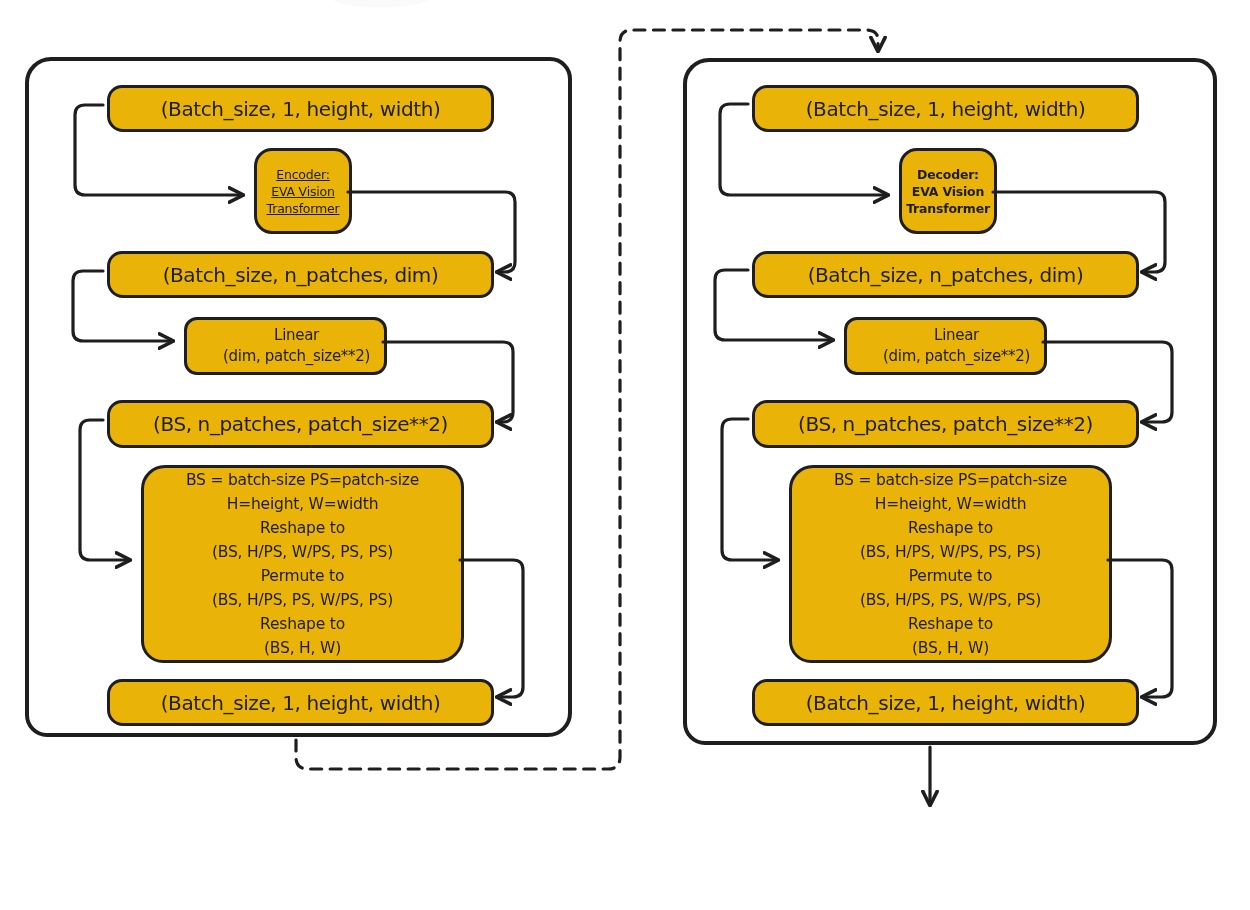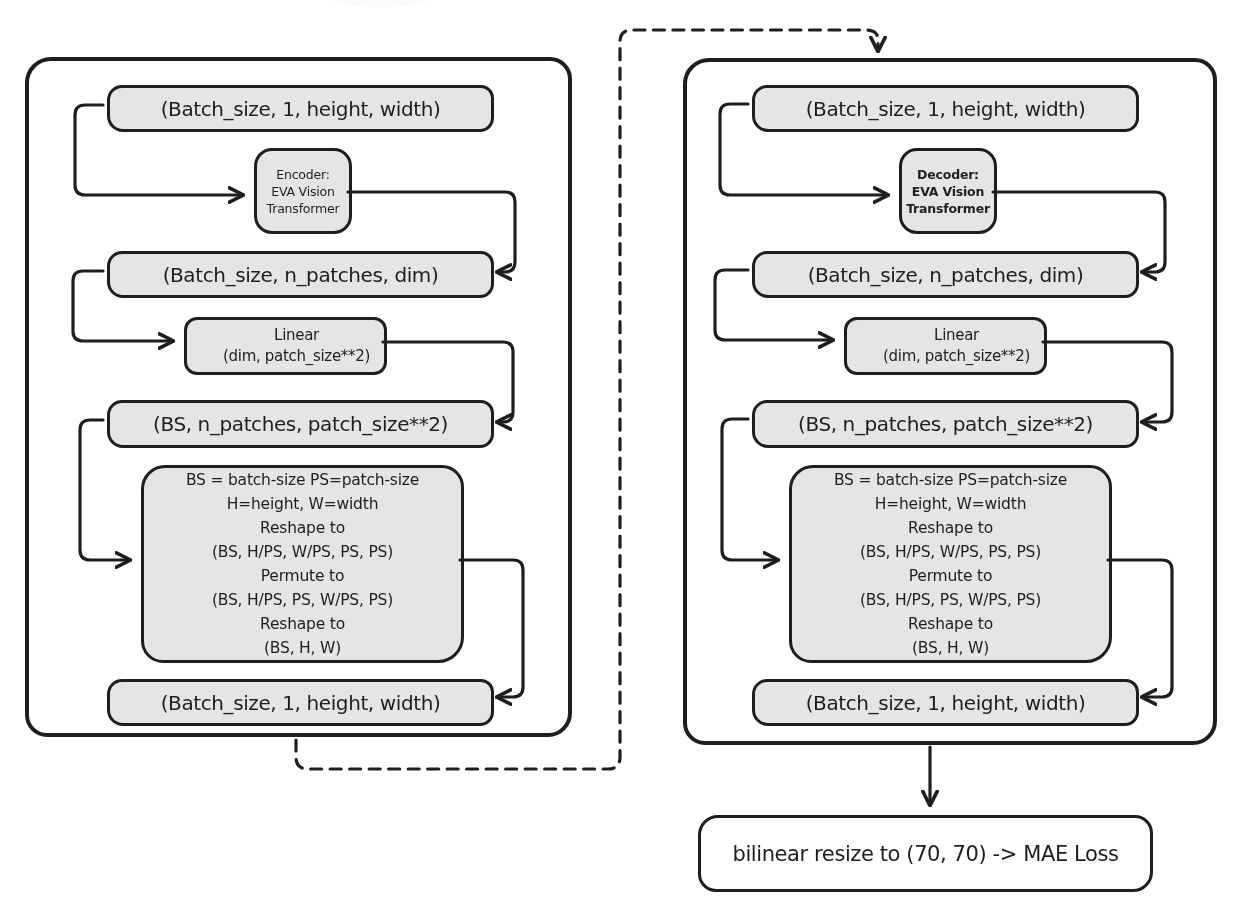--- a/index.html
+++ b/index.html
@@ -35,21 +35,21 @@
   .svg-overlay {
     position: absolute;
     left: 0; top: 0;
     width: 1250px; height: 910px;
     pointer-events: none;
   }
 
   .node {
     position: absolute;
     box-sizing: border-box;
-    background: #e5e5e5;
+    background: #eab308;
     border: 3.5px solid #1e1e1e;
     display: flex;
     flex-direction: column;
     align-items: center;
     justify-content: center;
     text-align: left;
   }
   .shape-node {
     border-radius: 15px 13px 14px 16px;
     font-size: 20px;
@@ -89,21 +89,21 @@
     display: flex;
     align-items: center;
     justify-content: center;
     font-size: 21px;
     letter-spacing: -0.4px;
     white-space: nowrap;
   }
 
   
   .pl-row1    { left: 78px;  top: 24px;  width: 387px; height: 47px; }
-  .pl-enc     { left: 225px; top: 87px;  width: 98px;  height: 86px; }
+  .pl-enc     { left: 225px; top: 87px;  width: 98px;  height: 86px; text-decoration: underline; }
   .pl-row2    { left: 78px;  top: 190px; width: 387px; height: 47px; }
   .pl-lin     { left: 155px; top: 256px; width: 203px; height: 58px; }
   .pl-row3    { left: 78px;  top: 339px; width: 387px; height: 48px; }
   .pl-reshape { left: 112px; top: 404px; width: 323px; height: 198px; }
   .pl-row4    { left: 78px;  top: 618px; width: 387px; height: 47px; }
 
   
   .pr-row1    { left: 65px;  top: 23px;  width: 387px; height: 47px; }
   .pr-dec     { left: 212px; top: 86px;  width: 98px;  height: 86px; font-weight: bold; }
   .pr-row2    { left: 65px;  top: 189px; width: 387px; height: 47px; }
@@ -208,17 +208,14 @@
       <path d="M 1043 342 H 1162 Q 1172 342 1172 352 V 412 Q 1172 422 1162 422 H 1144" marker-end="url(#arrow)"></path>
       <path d="M 748 419 H 732 Q 722 419 722 429 V 550 Q 722 560 732 560 H 776" marker-end="url(#arrow)"></path>
       <path d="M 1108 560 H 1162 Q 1172 560 1172 570 V 687 Q 1172 697 1162 697 H 1144" marker-end="url(#arrow)"></path>
 
       <path d="M 930 747 V 803" marker-end="url(#arrow)"></path>
 
       <path stroke-dasharray="11 8.5" d="M 296 740 V 757 Q 296 769 308 769 H 608 Q 620 769 620 757 V 42 Q 620 30 632 30 H 866 Q 878 30 878 40 V 49" marker-end="url(#arrow)"></path>
     </g>
   </svg>
 
-  <div class="loss-node">
-    <span>bilinear resize to (70, 70) -&gt; MAE Loss</span>
-  </div>
 
 </div>
 
 </body></html>

